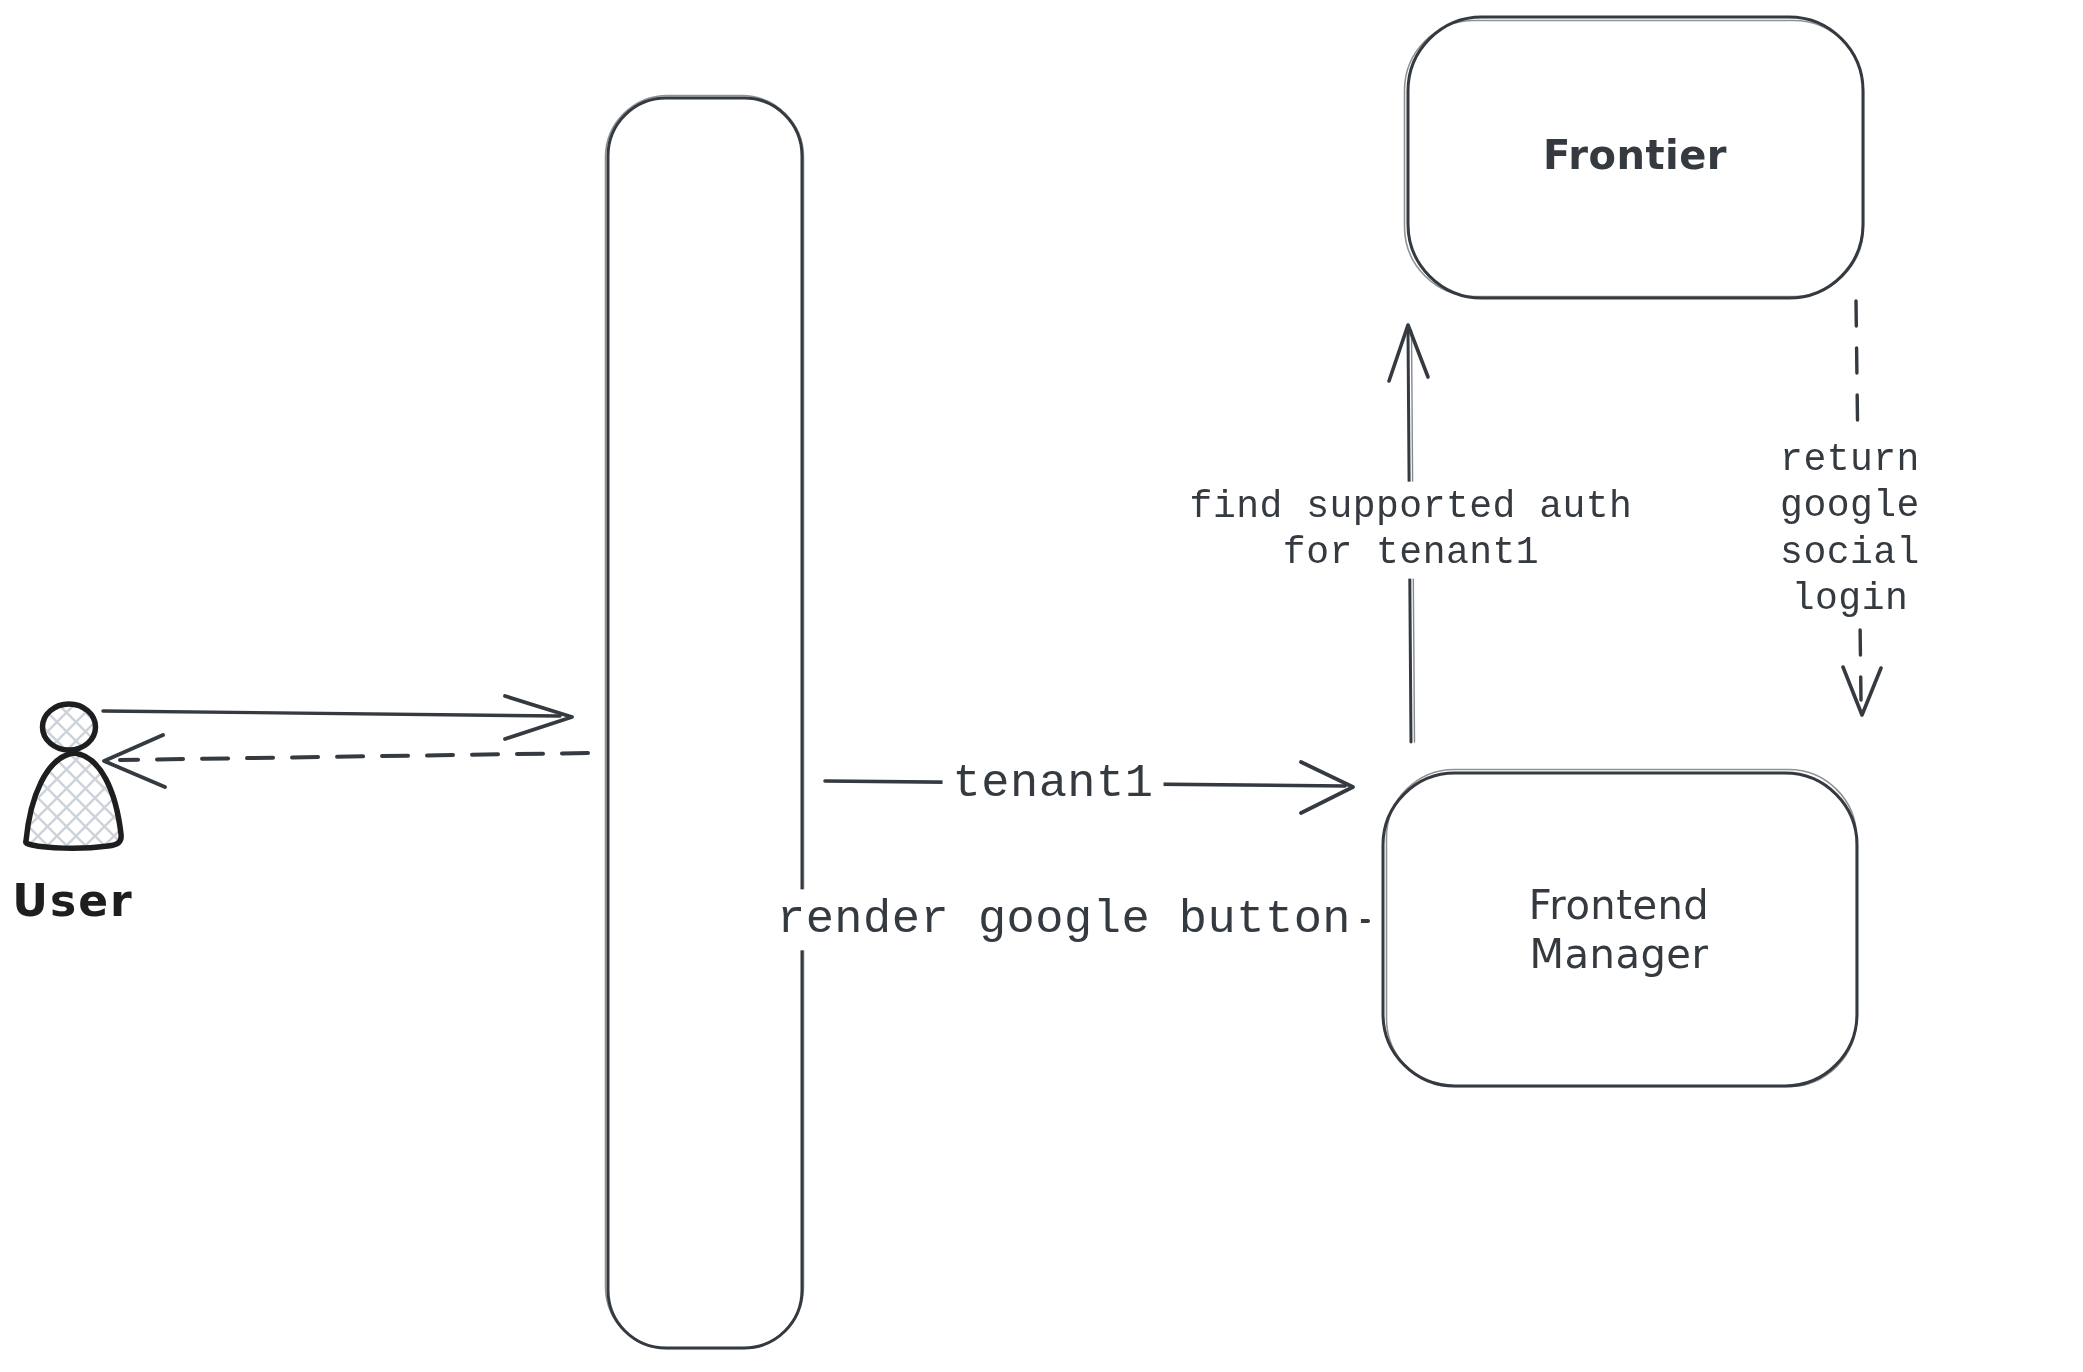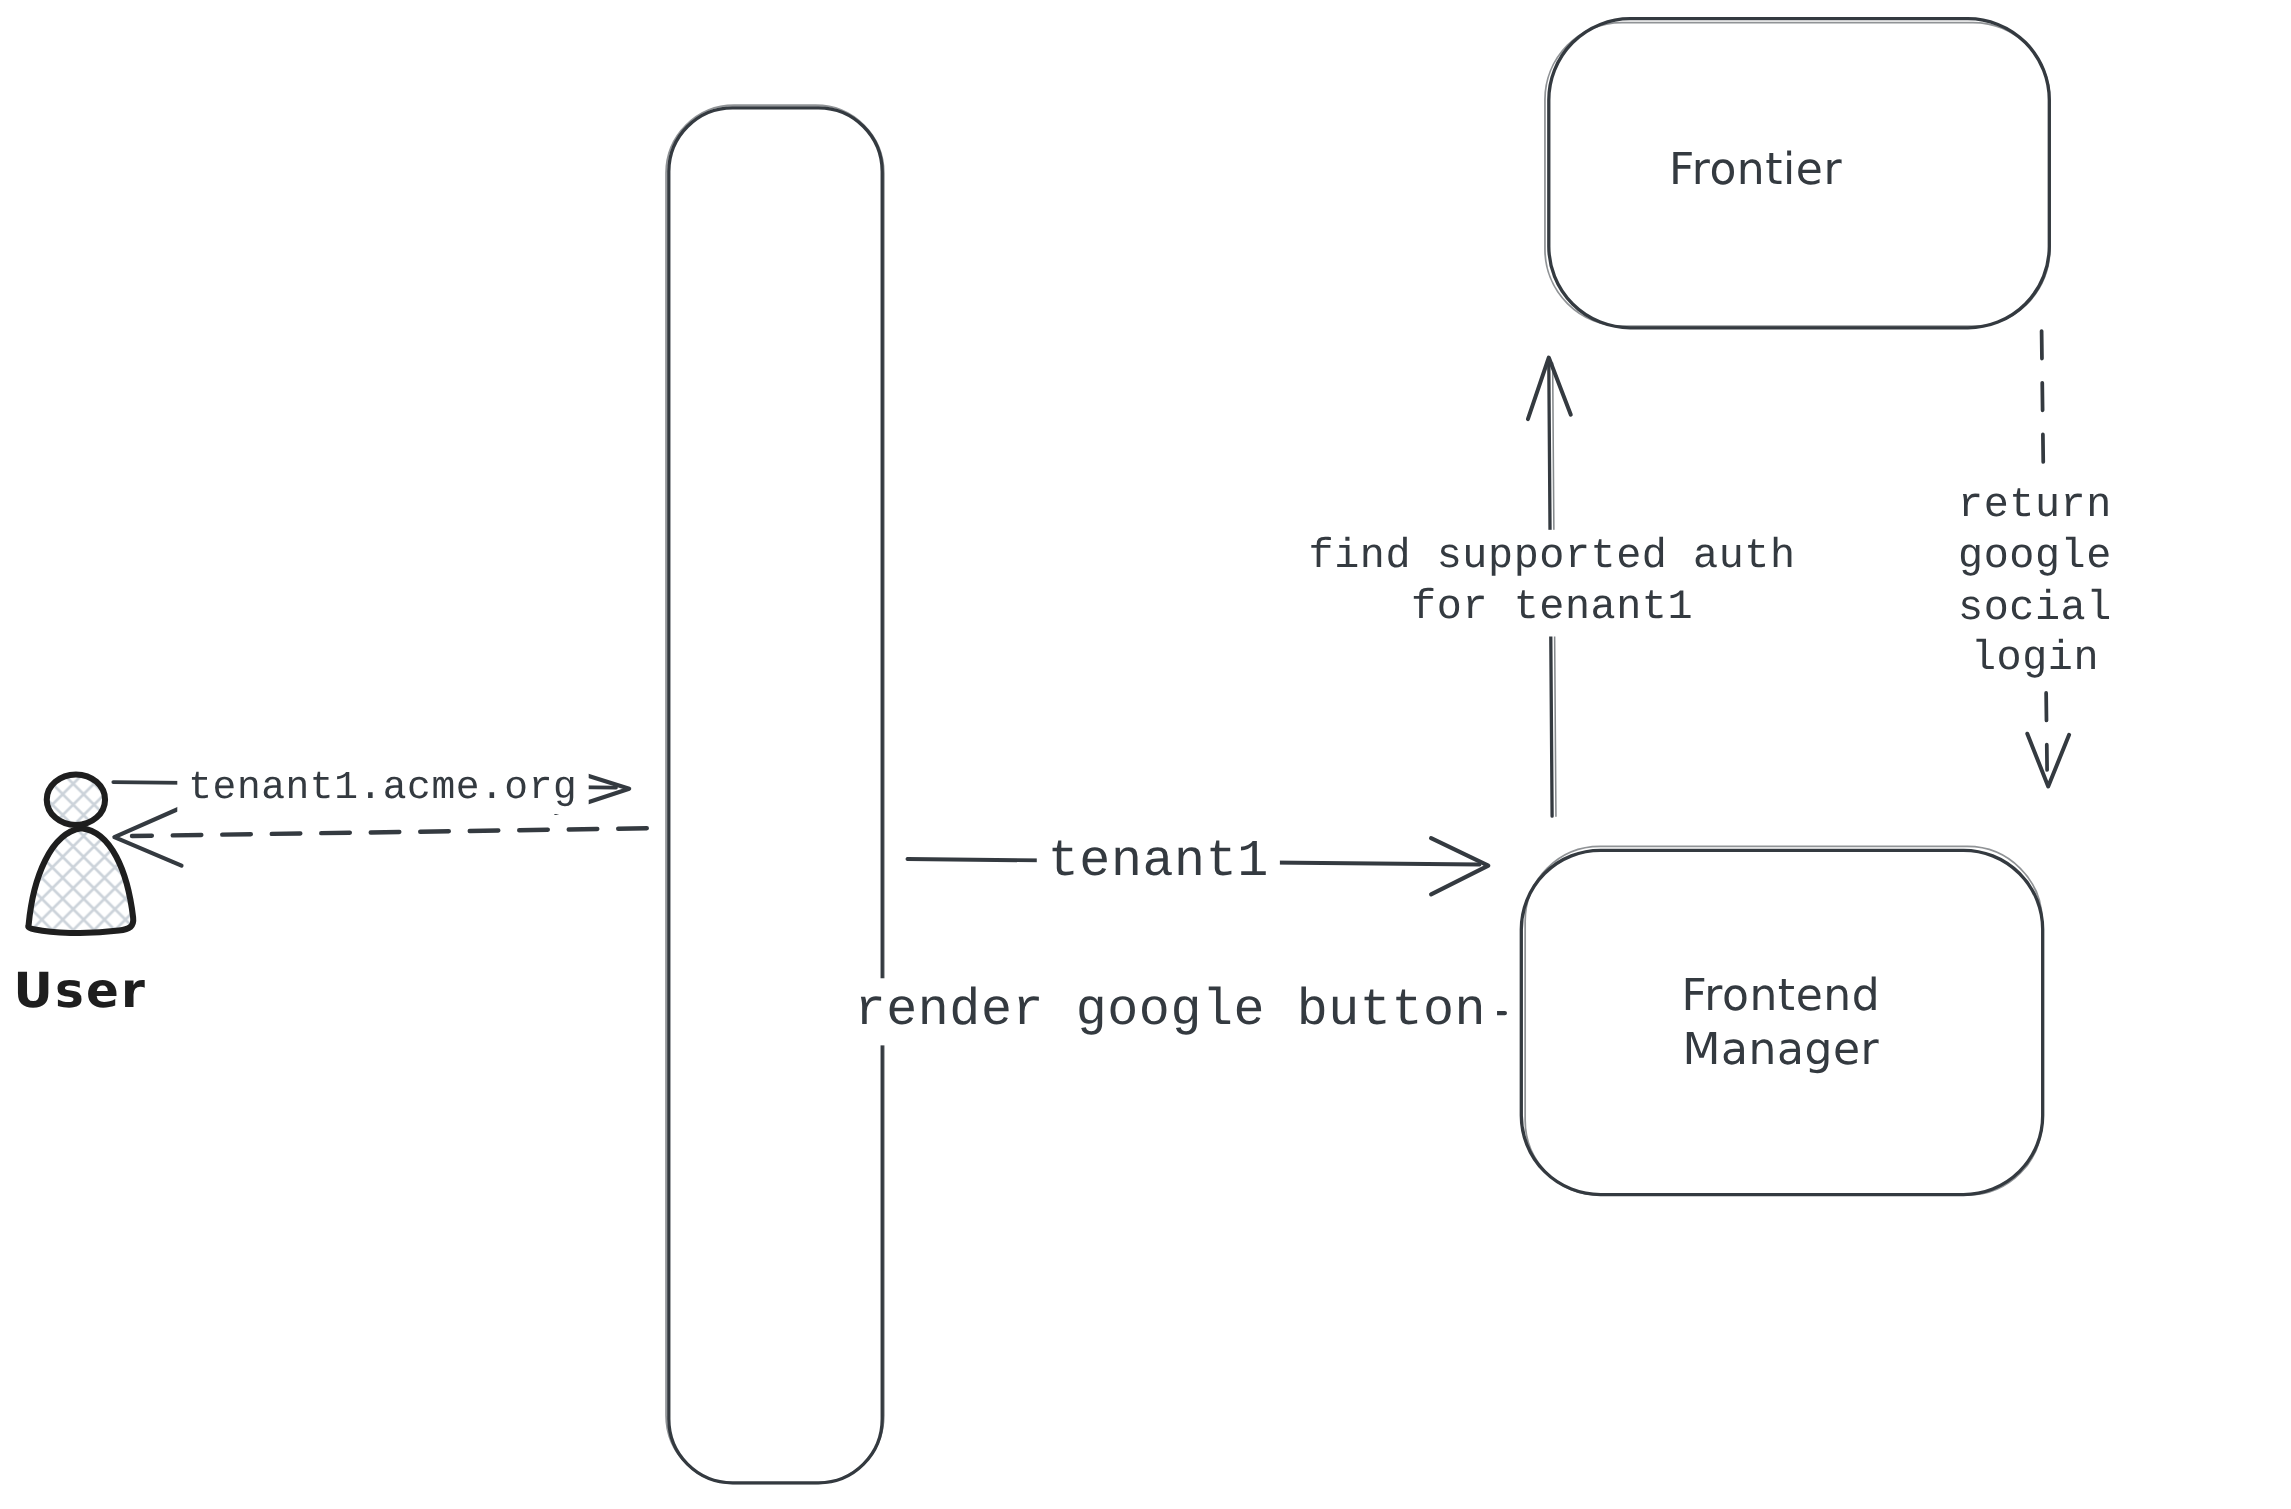--- a/index.html
+++ b/index.html
@@ -90,28 +90,27 @@
       <path d="M 1389 381 L 1408 325 L 1428 377" stroke-width="3.6"></path>
     </g>
 
     <g stroke="#343a40" fill="none" stroke-linecap="round" stroke-linejoin="round">
       <path d="M 1856 301 L 1861 700" stroke-width="3.4" stroke-dasharray="25 22"></path>
       <path d="M 1843 667 L 1862 715 L 1881 668" stroke-width="3.6"></path>
     </g>
   </svg>
 
 
-  <div class="lbl node-lbl" style="left:1596px;top:155px;">Frontier</div>
+  <div class="lbl node-lbl" style="left:1635px;top:155px;font-weight:bold;">Frontier</div>
 
   <div class="lbl node-lbl" style="left:1619px;top:930px;">Frontend
 Manager</div>
 
   <div class="lbl user-lbl" style="left:73px;top:884px;margin-top:17px;">User</div>
 
-  <div class="lbl arrow-lbl small on-line" style="left:348px;top:716px;font-size:36px;">tenant1.acme.org</div>
 
   <div class="lbl arrow-lbl small on-line" style="left:1053px;top:784px;">tenant1</div>
 
   <div class="lbl arrow-lbl small on-line" style="left:1064px;top:920px;">render google button</div>
 
   <div class="lbl arrow-lbl on-line" style="left:1411px;top:530px;">find supported auth
 for tenant1</div>
 
   <div class="lbl arrow-lbl on-line" style="left:1850px;top:530px;">return google social
 login</div>

